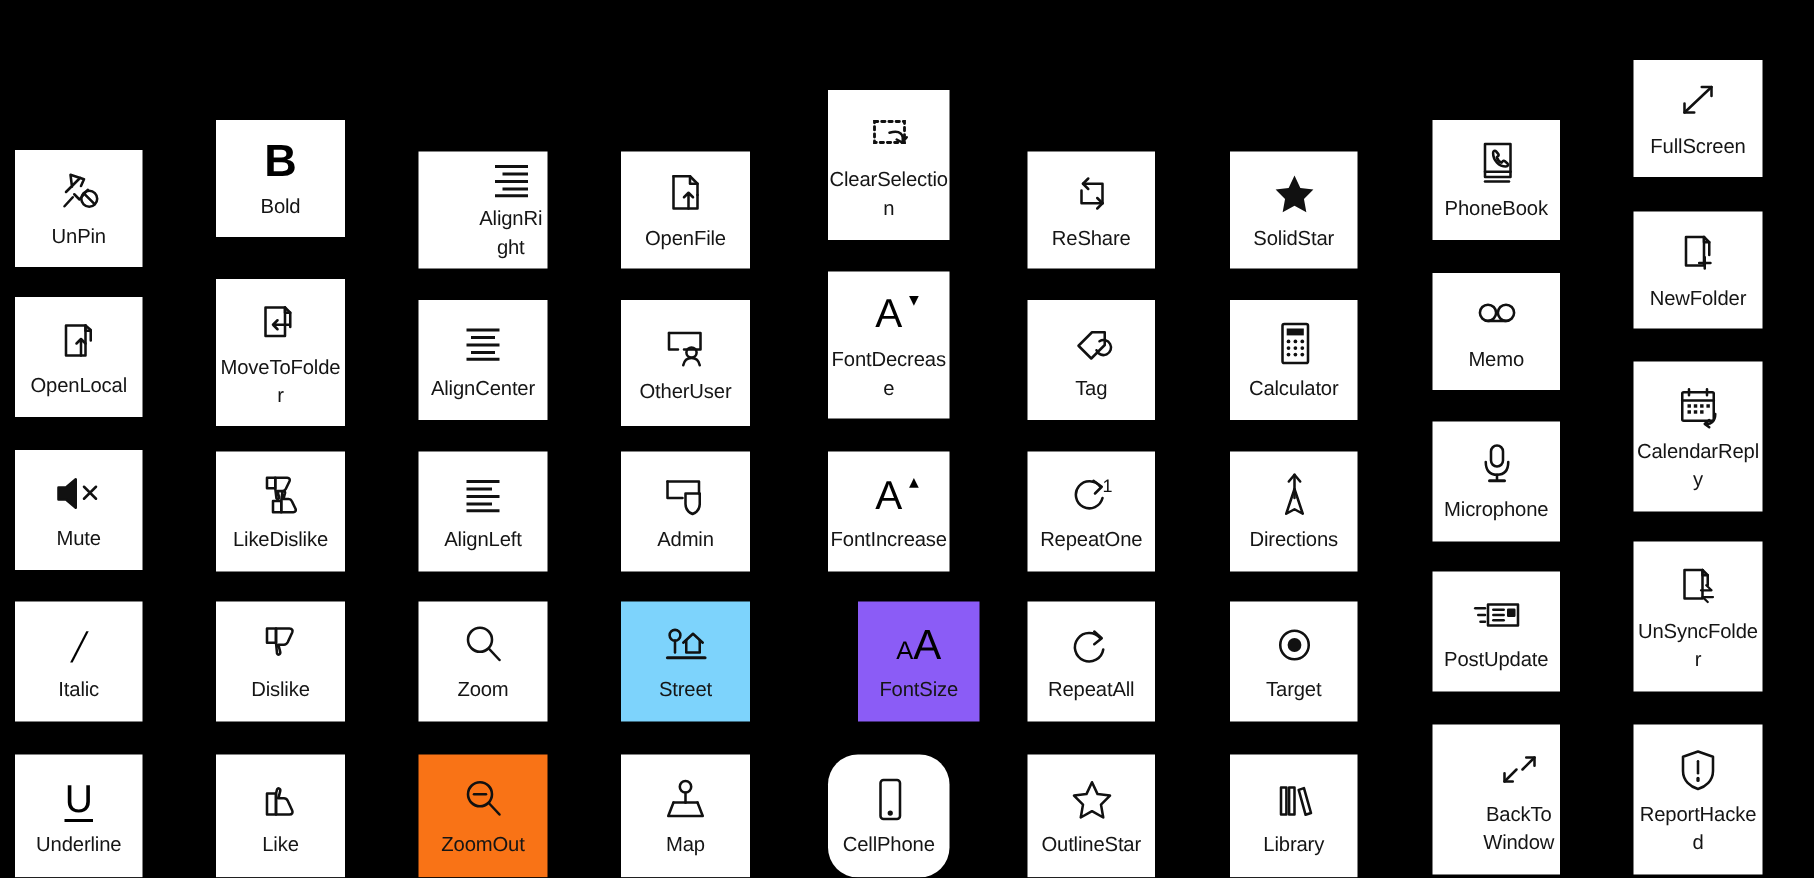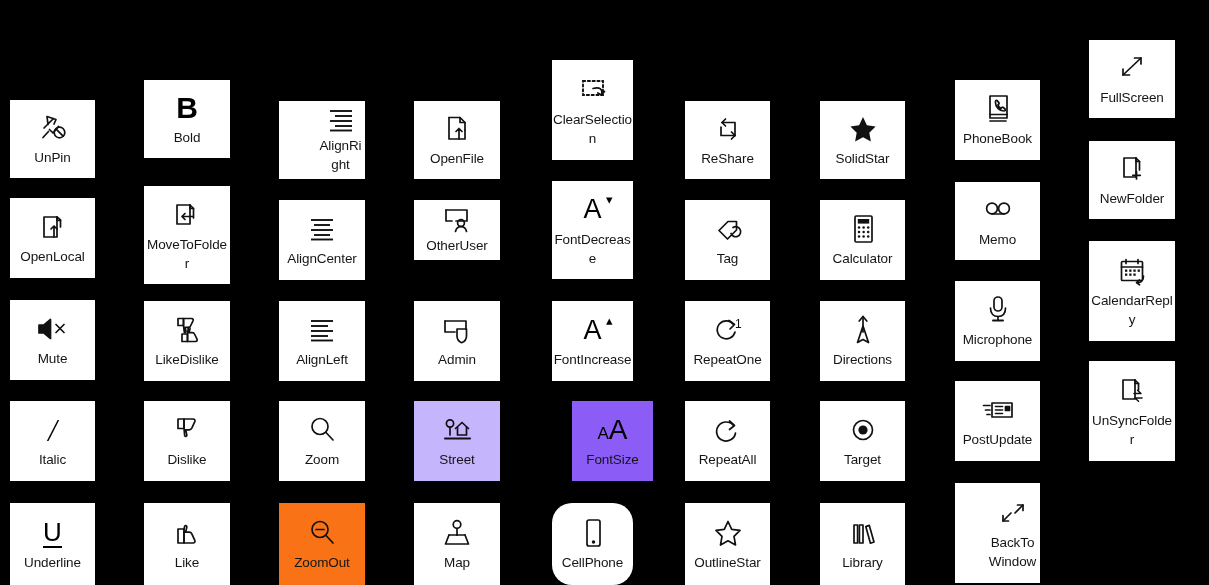--- a/index.html
+++ b/index.html
@@ -271,21 +271,21 @@
       <g stroke="#111" fill="none" stroke-width="1.7" stroke-linecap="round" stroke-linejoin="round">
         <path d="M9 5.5 L20 5.5 L25 10.5 L25 18"></path>
         <path d="M9 5.5 L9 27 L25 27 L25 18"></path>
         <path d="M20 5.5 L20 10.5 L25 10.5"></path>
         <path d="M19 27 L19 16.5 M19 16.5 L16 19.5 M19 16.5 L22 19.5"></path>
       </g>
         </svg>
       </div>
       <div class="label" style="color: rgb(21, 21, 21);">OpenFile</div>
     </div>
-    <div class="tile" style="left: 414px; top: 200px; width: 86px; height: 60px; background: rgb(255, 255, 255);">
+    <div class="tile" style="left: 414px; top: 200px; width: 86px; height: 84px; background: rgb(255, 255, 255);">
       <div class="glyph">
         <svg width="34" height="32" viewBox="0 0 34 32">
       <g stroke="#111" fill="none" stroke-width="1.7" stroke-linecap="round" stroke-linejoin="round">
         <path d="M6 7 L27 7 L27 18 L16 18"></path>
         <path d="M6 7 L6 18 L12 18"></path>
         <circle cx="21" cy="20" r="3.4"></circle>
         <path d="M15.5 28.5 C16.2 25 18.3 23.6 21 23.6 C23.7 23.6 25.8 25 26.5 28.5"></path>
       </g>
         </svg>
       </div>
@@ -296,21 +296,21 @@
         <svg width="34" height="32" viewBox="0 0 34 32">
       <g stroke="#111" fill="none" stroke-width="1.7" stroke-linecap="round" stroke-linejoin="round">
         <path d="M5 7 L26 7 L26 15"></path>
         <path d="M5 7 L5 18 L15 18"></path>
         <path d="M17 15 L26.5 15 L26.5 22 C26.5 25.5 24 27.8 21.7 28.7 C19.5 27.8 17 25.5 17 22 Z"></path>
       </g>
         </svg>
       </div>
       <div class="label" style="color: rgb(21, 21, 21);">Admin</div>
     </div>
-    <div class="tile" style="left: 414px; top: 401px; width: 86px; height: 80px; background: #c4b5fd;">
+    <div class="tile" style="left: 414px; top: 401px; width: 86px; height: 80px; background: #7dd3fc;">
       <div class="glyph">
         <svg width="34" height="32" viewBox="0 0 34 32">
       <g stroke="#111" fill="none" stroke-width="1.7" stroke-linecap="round" stroke-linejoin="round">
         <circle cx="10" cy="9.5" r="3.6"></circle>
         <path d="M10 13 L10 21"></path>
         <path d="M15.5 14.5 L22 8.5 L28.5 14.5"></path>
         <path d="M17.5 13 L17.5 21 L26.5 21 L26.5 13"></path>
         <path d="M5 24.5 H30" stroke-width="2.1"></path>
       </g>
         </svg>
@@ -621,13 +621,25 @@
         <path d="M8 5 L20 5 L20 24 L8 24 Z"></path>
         <path d="M20 5 L23.5 8.5 L23.5 15"></path>
         <path d="M20 5 L20 8.5 L23.5 8.5"></path>
         <path d="M19 18.5 L26 18.5 L22.5 15.2" stroke-width="1.5"></path>
         <path d="M27 23 L20 23 L23.5 26.3" stroke-width="1.5"></path>
       </g>
         </svg>
       </div>
       <div class="label" style="color: rgb(21, 21, 21);">UnSyncFolder</div>
     </div>
+    <div class="tile" style="left: 1089px; top: 483px; width: 86px; height: 100px; background: rgb(255, 255, 255);">
+      <div class="glyph">
+        <svg width="30" height="32" viewBox="0 0 30 32">
+      <g stroke="#111" fill="none" stroke-width="1.7" stroke-linecap="round" stroke-linejoin="round">
+        <path d="M5 7.5 L15 4 L25 7.5 L25 17 C25 23.5 20 27.5 15 29 C10 27.5 5 23.5 5 17 Z"></path>
+        <path d="M15 10.5 L15 18.5"></path>
+        <path d="M15 22 L15 23.3" stroke-width="2.2"></path>
+      </g>
+        </svg>
+      </div>
+      <div class="label" style="color: rgb(21, 21, 21);">ReportHacked</div>
+    </div>
   </div>
 
 </body></html>

